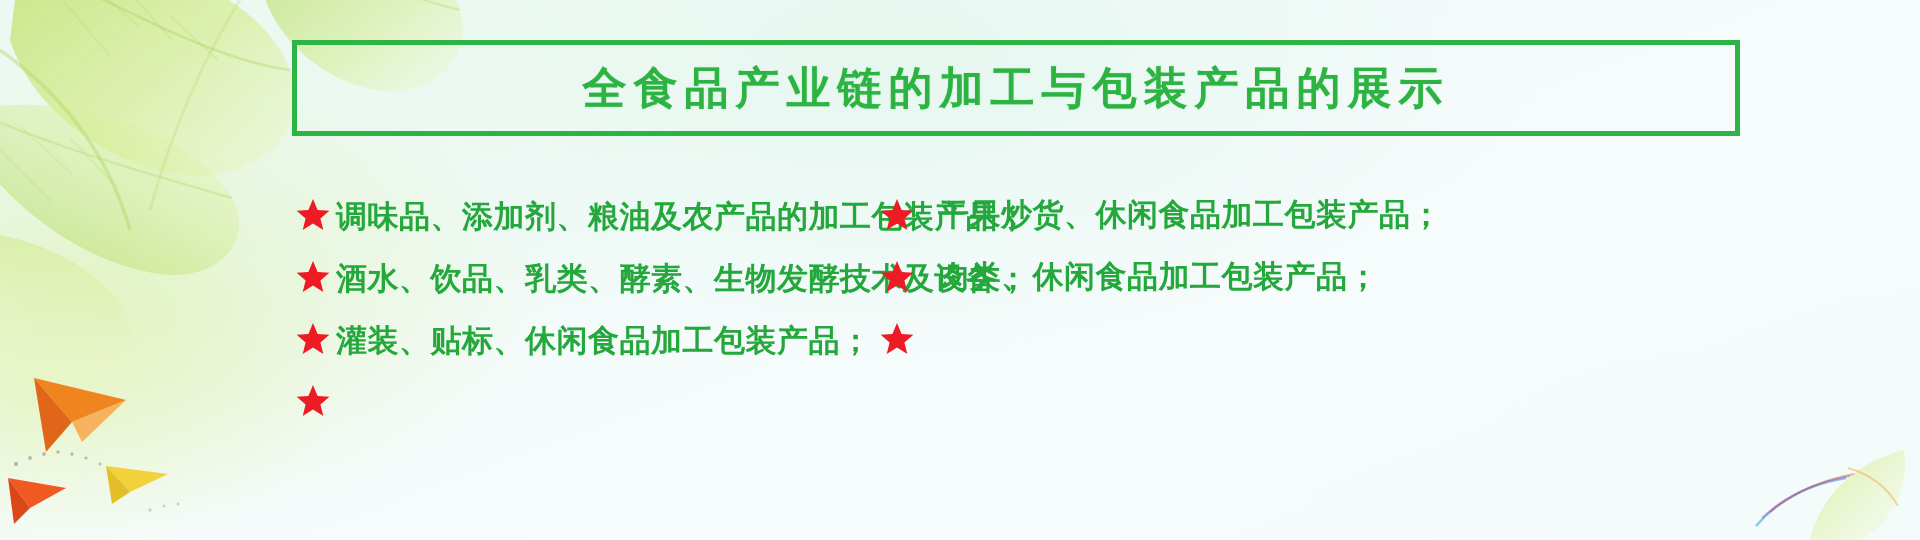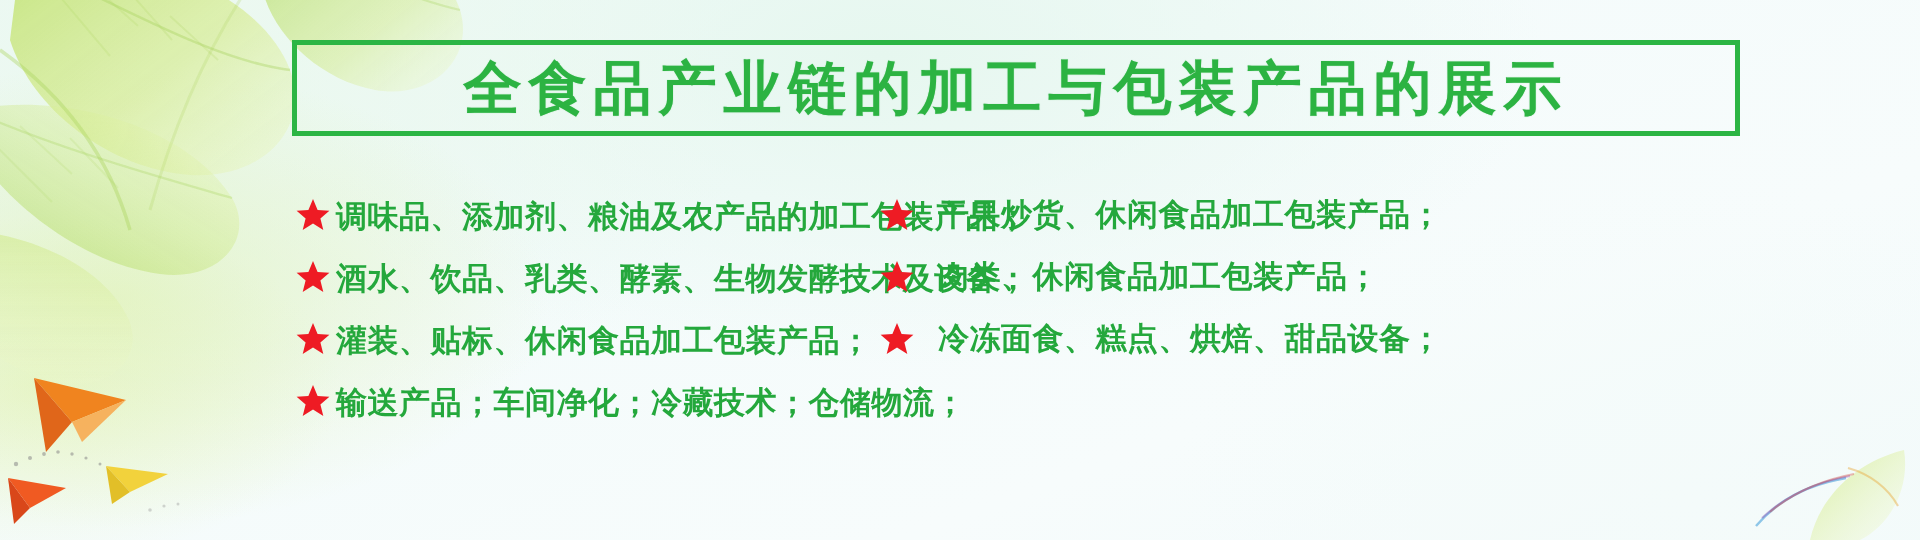--- a/index.html
+++ b/index.html
@@ -66,21 +66,21 @@
     width: 1448px;
     height: 96px;
     border: 5px solid #2cb544;
     box-sizing: border-box;
     display: flex;
     align-items: center;
     justify-content: center;
   }
   .title-text {
     color: #2cb342;
-    font-size: 58px;
+    font-size: 44px;
     font-weight: bold;
     letter-spacing: 7px;
     line-height: 1;
     white-space: nowrap;
     text-shadow: 0 0 1px rgba(44,179,66,0.5);
   }
   
   .columns {
     position: absolute;
     left: 0;
@@ -253,21 +253,20 @@
         </span>
         <span class="item-text">灌装、贴标、休闲食品加工包装产品；</span>
       </div>
 
       <div class="item">
         <span class="star">
           <svg width="34" height="34" viewBox="0 0 34 34" xmlns="http://www.w3.org/2000/svg">
             <polygon points="17,1 21.6,12 33.4,12.8 24.4,20.5 27.3,32 17,25.6 6.7,32 9.6,20.5 0.6,12.8 12.4,12" fill="#ee1b24"></polygon>
           </svg>
         </span>
-        <span class="item-text">输送产品；车间净化；冷藏技术；仓储物流；</span>
       </div>
 
     </div>
 
     <div class="col col-right">
 
       <div class="item">
         <span class="star">
           <svg width="34" height="34" viewBox="0 0 34 34" xmlns="http://www.w3.org/2000/svg">
             <polygon points="17,1 21.6,12 33.4,12.8 24.4,20.5 27.3,32 17,25.6 6.7,32 9.6,20.5 0.6,12.8 12.4,12" fill="#ee1b24"></polygon>
@@ -284,20 +283,19 @@
         </span>
         <span class="item-text">肉类、休闲食品加工包装产品；</span>
       </div>
 
       <div class="item">
         <span class="star">
           <svg width="34" height="34" viewBox="0 0 34 34" xmlns="http://www.w3.org/2000/svg">
             <polygon points="17,1 21.6,12 33.4,12.8 24.4,20.5 27.3,32 17,25.6 6.7,32 9.6,20.5 0.6,12.8 12.4,12" fill="#ee1b24"></polygon>
           </svg>
         </span>
-        <span class="item-text">冷冻面食、糕点、烘焙、甜品设备；</span>
       </div>
 
     </div>
 
   </div>
 
 </div>
 
 </body></html>

